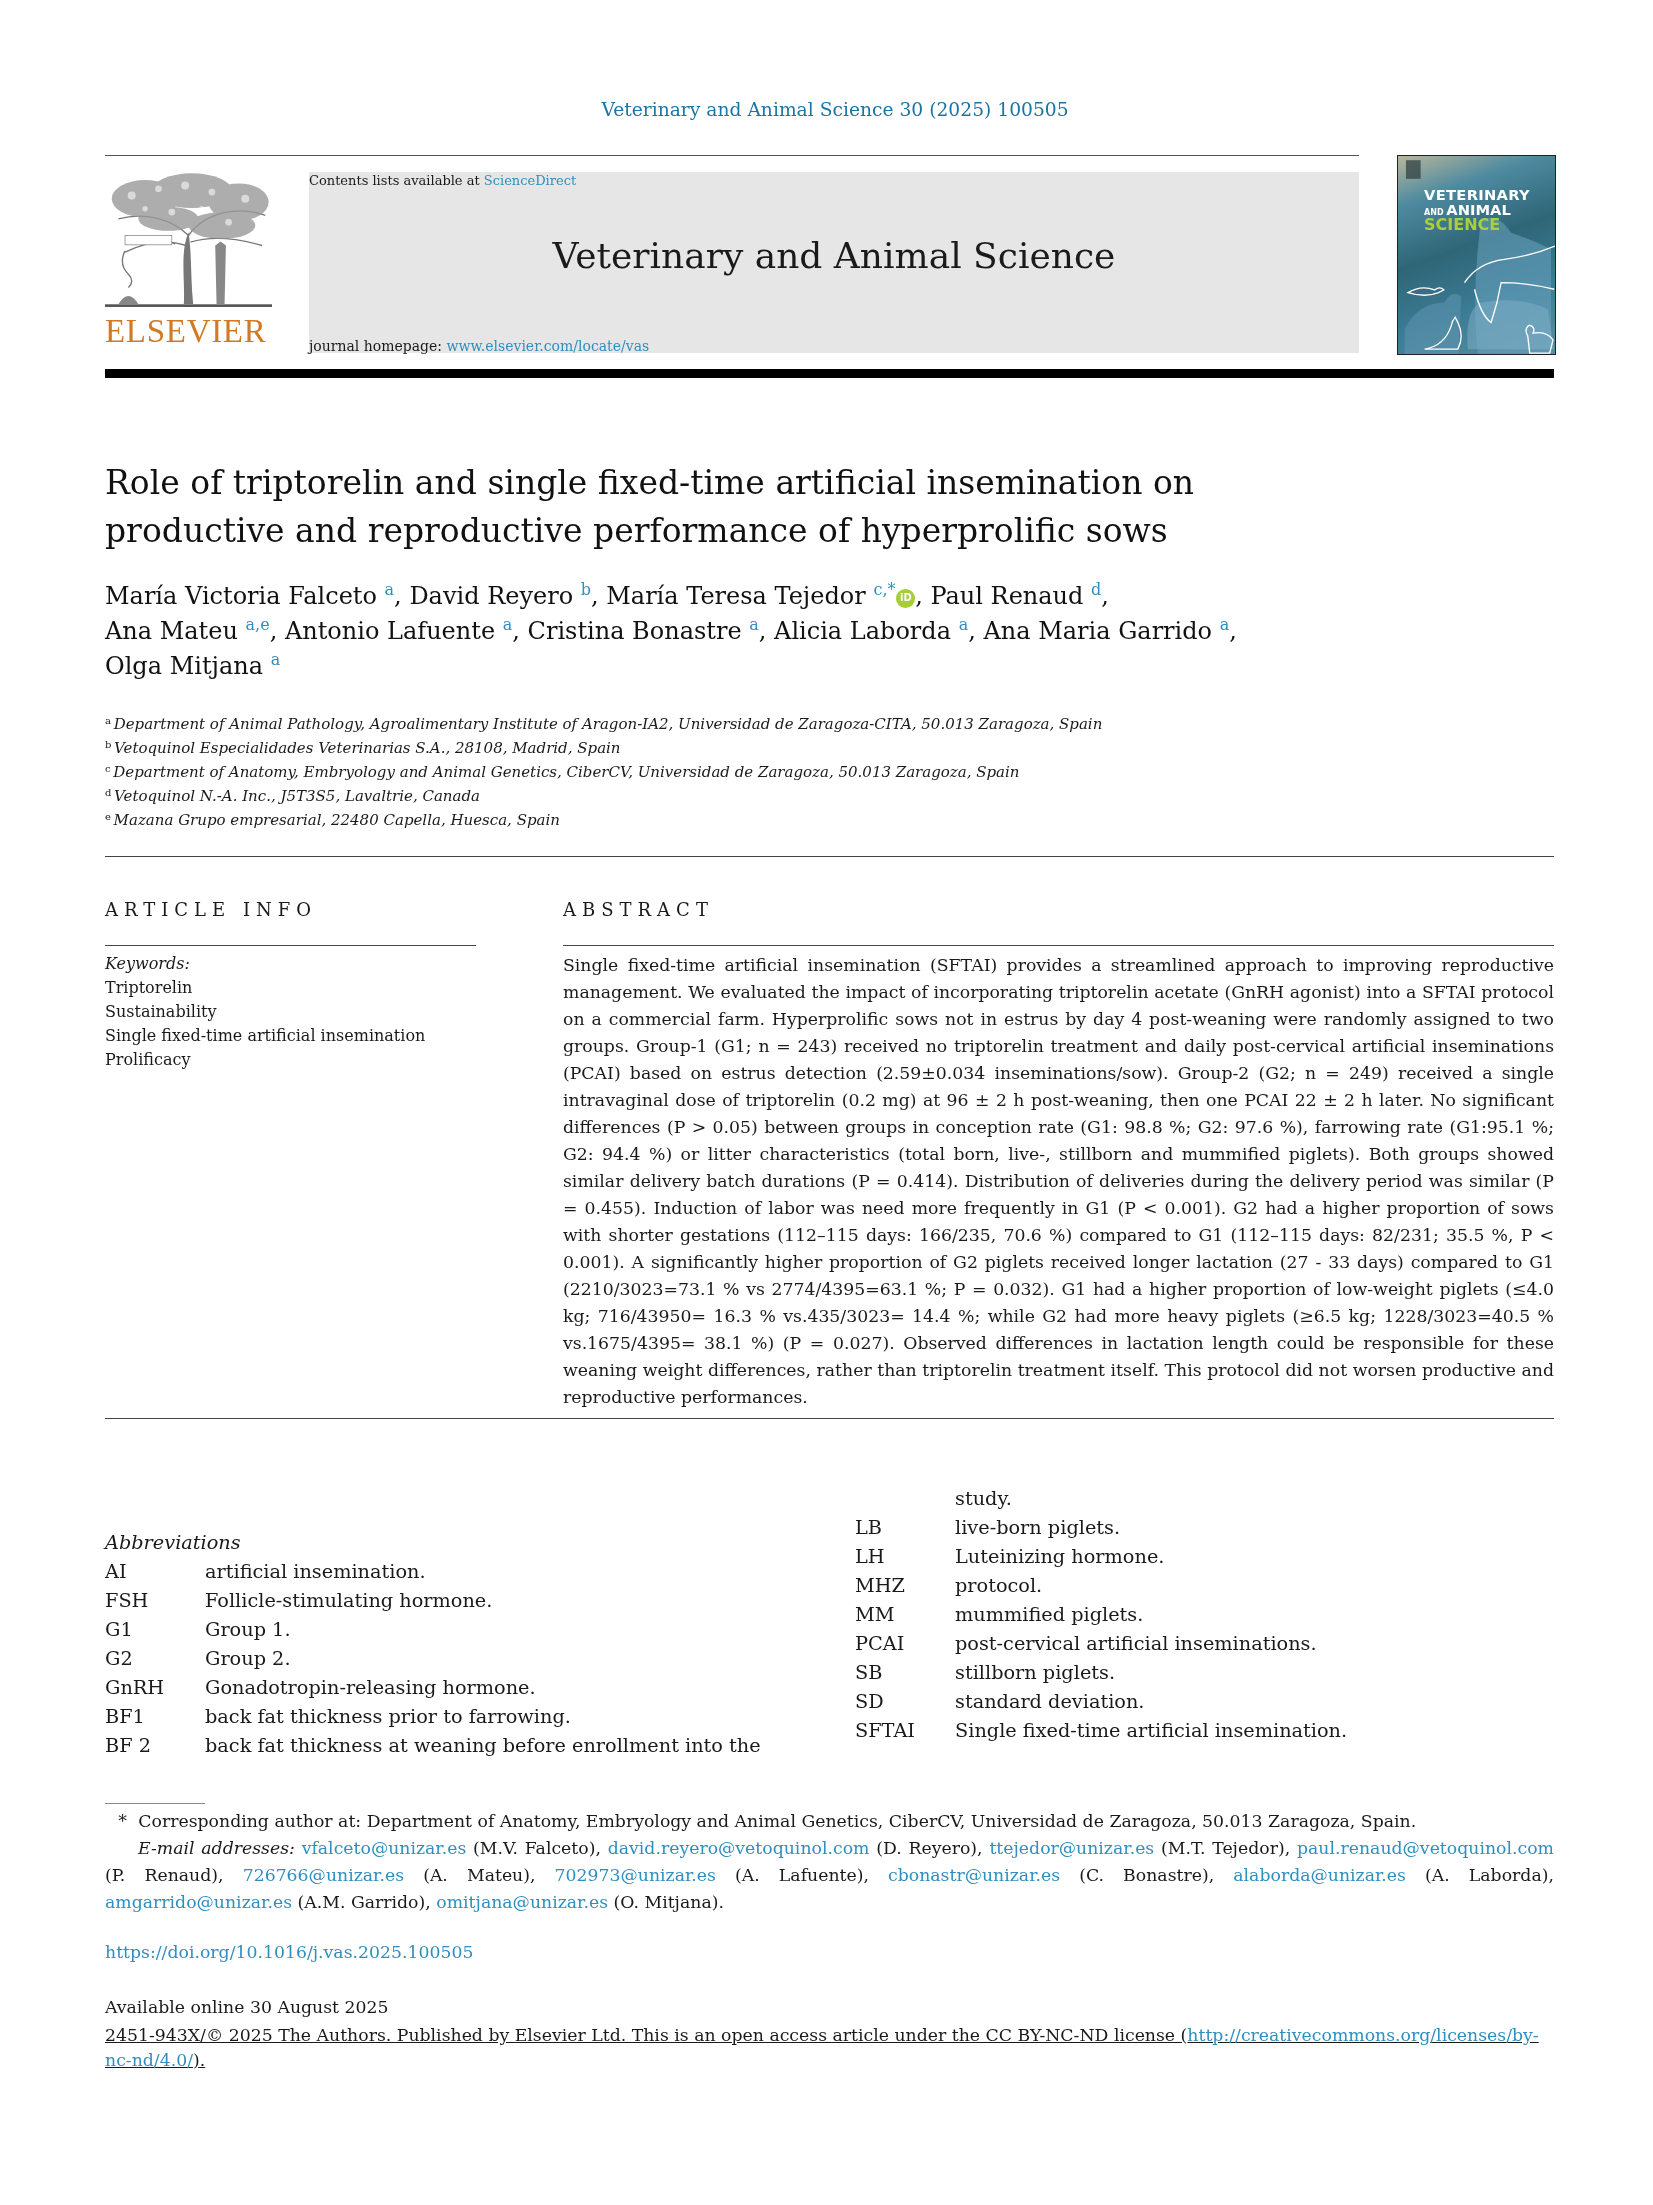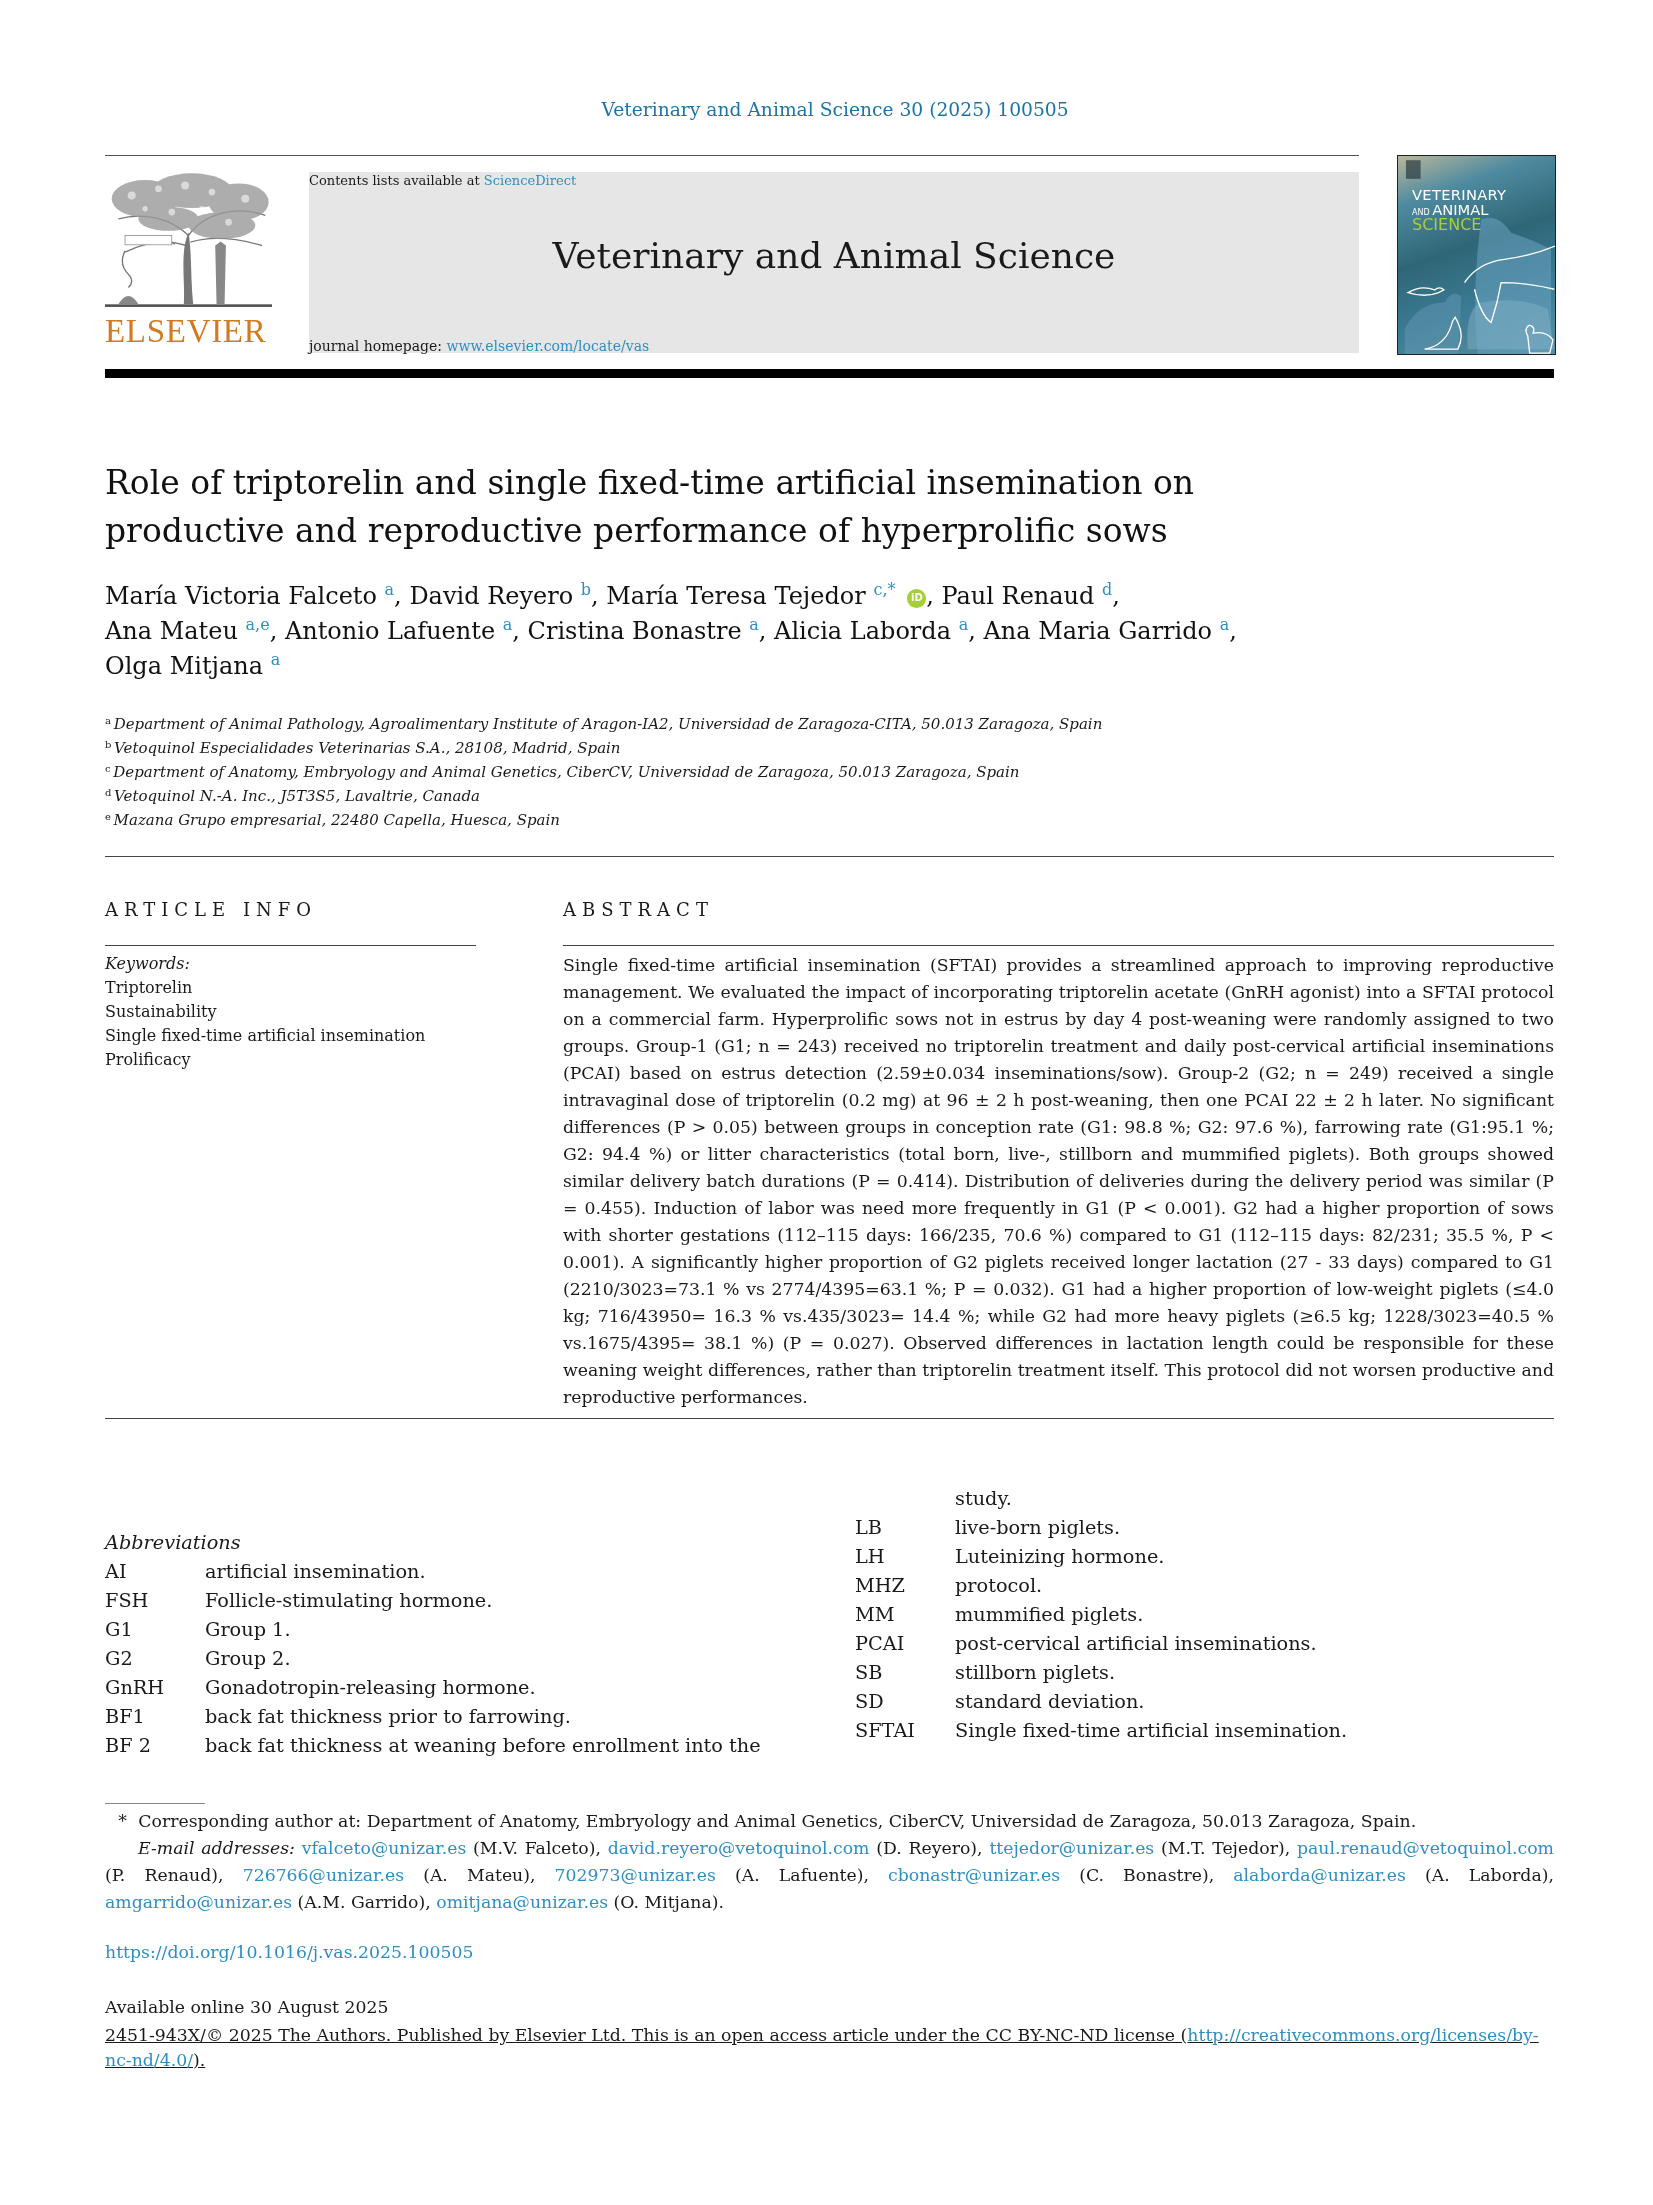--- a/index.html
+++ b/index.html
@@ -18,35 +18,35 @@
   .logo-tree { width: 167px; height: 137px; }
   .logo-word { font-family: "Liberation Serif", serif; color: #d17a22; font-size: 33px; letter-spacing: 0.7px; margin-top: 1.3px; }
 
   .mast-band { left: 309px; top: 172px; width: 1050px; height: 181px; background: #e6e6e6; }
   .mast-contents { position: absolute; left: 0; right: 4px; top: 1.3px; text-align: left; font-size: 13px; }
   .mast-title { position: absolute; left: 0; right: 0; top: 63px; text-align: center; font-size: 36px; }
   .mast-home { position: absolute; left: 0; right: 0; top: 166px; text-align: left; font-size: 14px; }
 
   .cover { left: 1397px; top: 155px; width: 157px; height: 198px; border: 1.3px solid #222;
            background: linear-gradient(160deg, #b9b79a 0%, #4e8aa0 20%, #2f6677 45%, #3b7b94 70%, #5a8ea0 100%); overflow: hidden; }
-  .cover-title { position: absolute; left: 14px; top: 32px; font-family: "DejaVu Sans", sans-serif; color: #fff; line-height: 1; }
+  .cover-title { position: absolute; left: 26px; top: 32px; font-family: "DejaVu Sans", sans-serif; color: #fff; line-height: 1; font-weight: bold; }
   .cover-title .l1 { font-size: 14.7px; letter-spacing: 0.3px; }
   .cover-title .l2 { font-size: 14.7px; }
   .cover-title .l2 small { font-size: 8px; }
   .cover-title .l3 { font-size: 16px; color: #a9cf3a; }
   .cover svg { position: absolute; left: 0; top: 0; }
 
   .thick-rule { left: 105px; width: 1449px; top: 369px; height: 8.7px; background: #000; }
 
   
   .title { left: 105px; top: 459px; width: 1267px; font-size: 33px; line-height: 48px; color: #111; }
   .authors { left: 105px; top: 579px; width: 1367px; font-size: 24px; line-height: 35px; color: #111; }
   .authors sup { color: #2e8fc0; font-size: 16px; vertical-align: 9.3px; line-height: 0; }
   .orcid { display: inline-block; width: 18.7px; height: 18.7px; border-radius: 50%; background: #a6ce39; color: #fff;
-           font-family: "DejaVu Sans", sans-serif; font-size: 10px; font-weight: bold; text-align: center; line-height: 18.7px; vertical-align: 2.7px; margin-left: 12px; }
+           font-family: "DejaVu Sans", sans-serif; font-size: 10px; font-weight: bold; text-align: center; line-height: 18.7px; vertical-align: 2.7px; margin-left: 1px; }
 
   .affils { left: 105px; top: 712px; width: 1400px; font-size: 15px; line-height: 24px; font-style: italic; }
   .affils sup { font-style: normal; font-size: 10px; vertical-align: 5.3px; line-height: 0; margin-right: 2.7px; }
 
   .rule-mid { left: 105px; width: 1449px; top: 856px; height: 1.3px; background: #444; }
 
   
   .sec-head { font-size: 18px; letter-spacing: 6px; }
   .ai-head { left: 105px; top: 899px; }
   .ab-head { left: 563px; top: 899px; }

